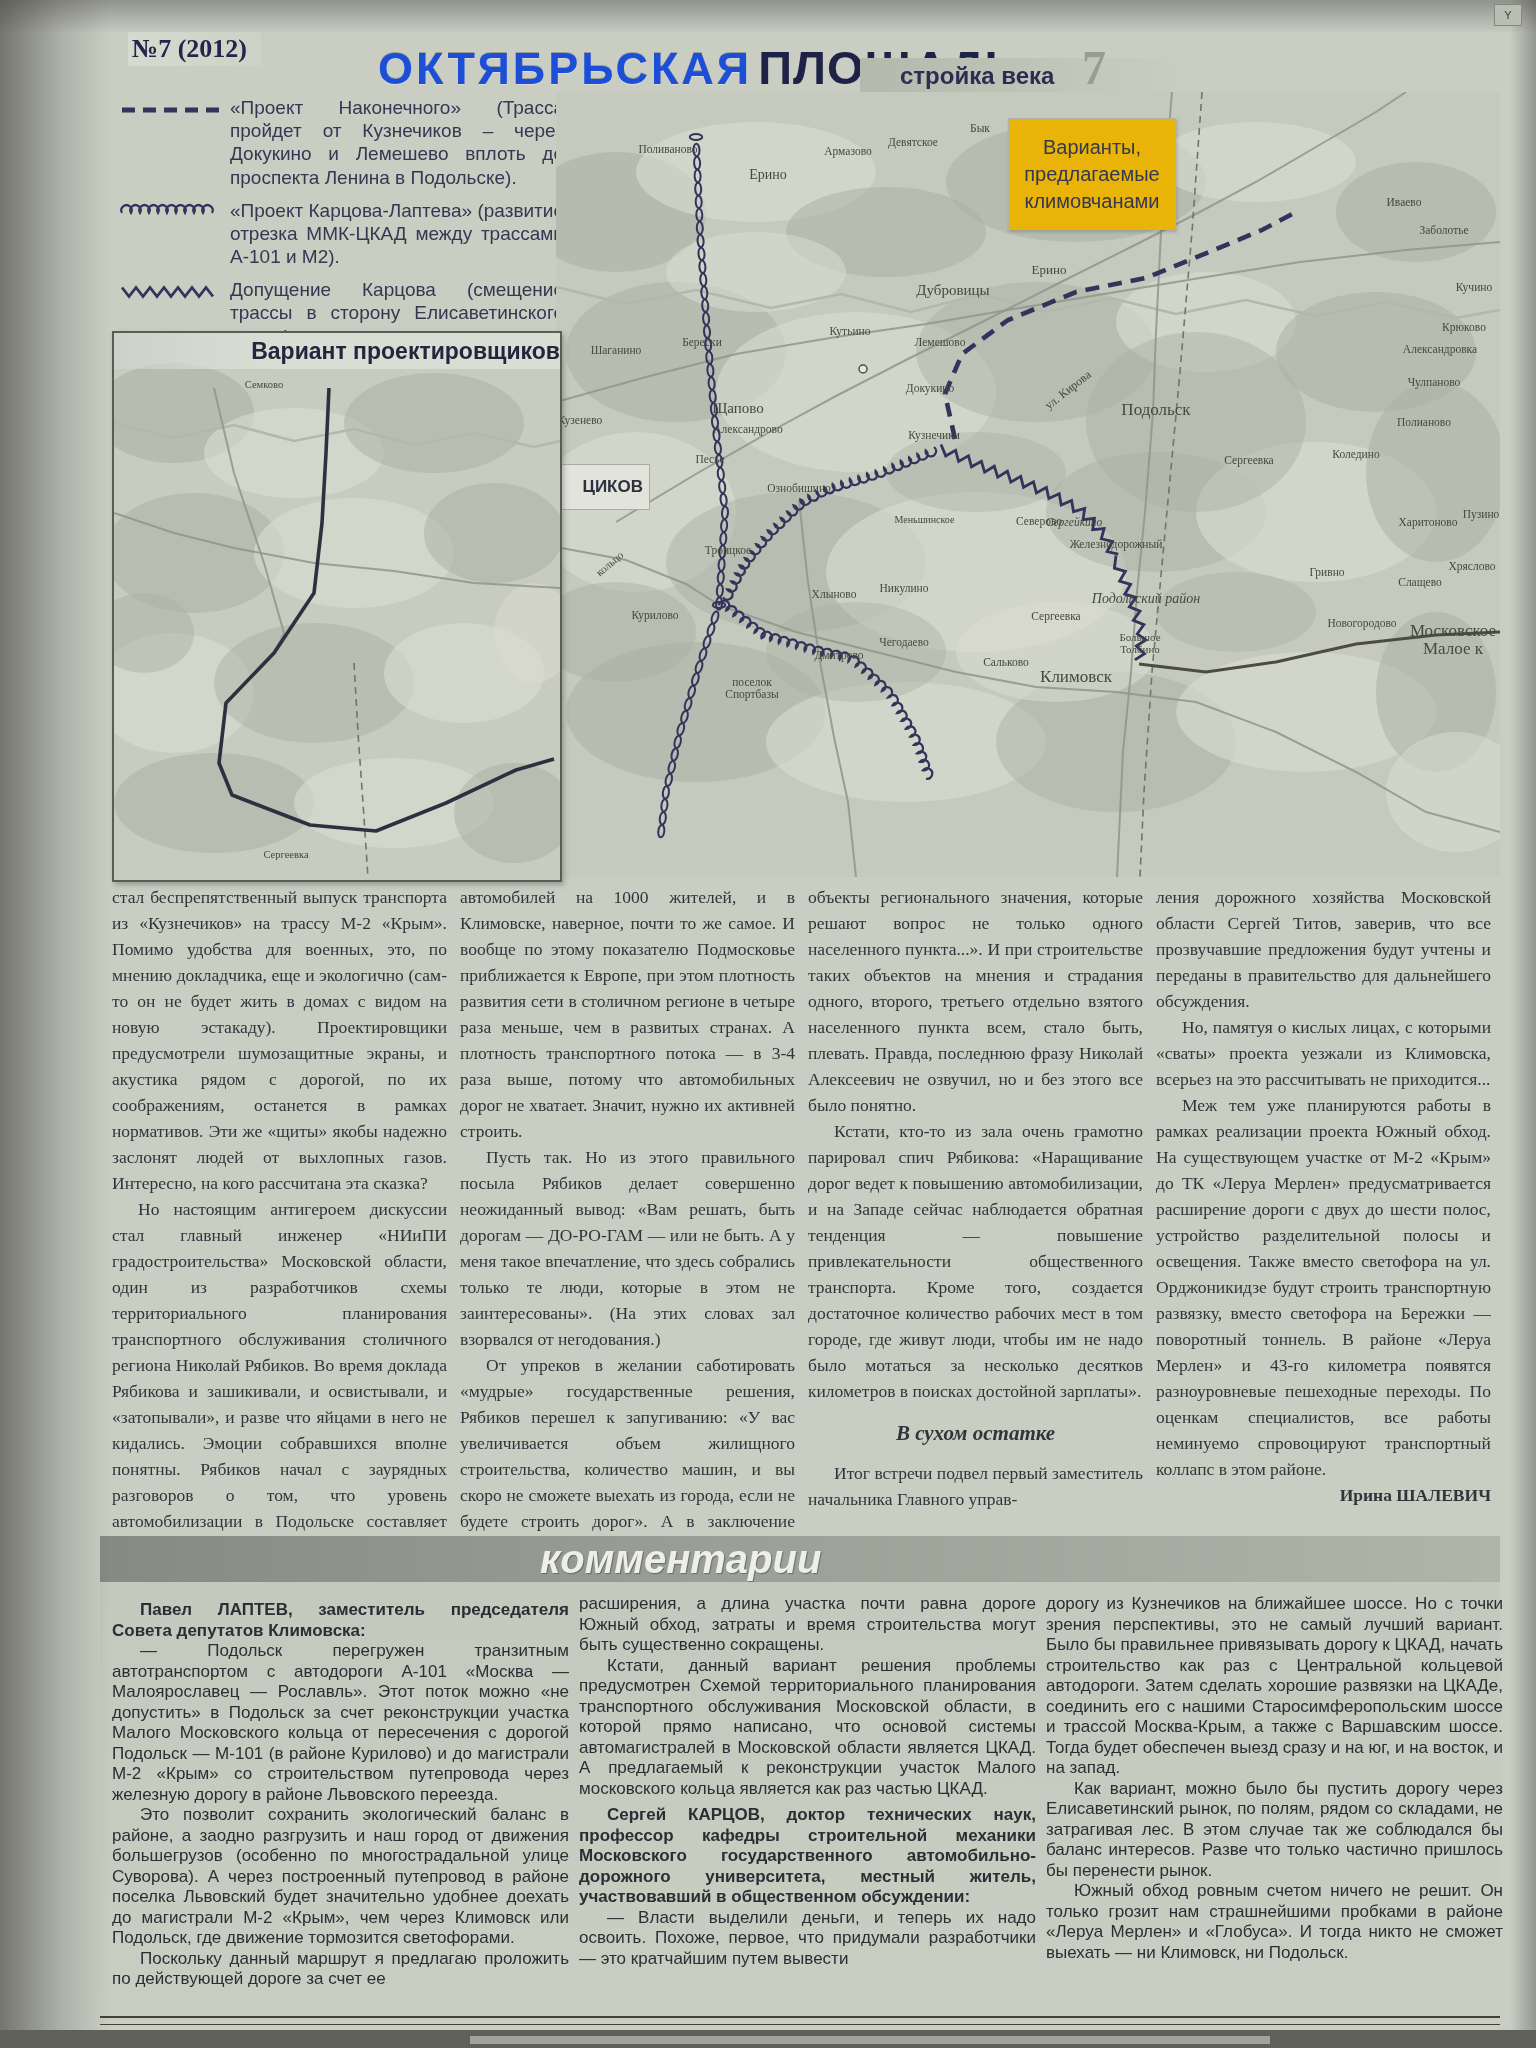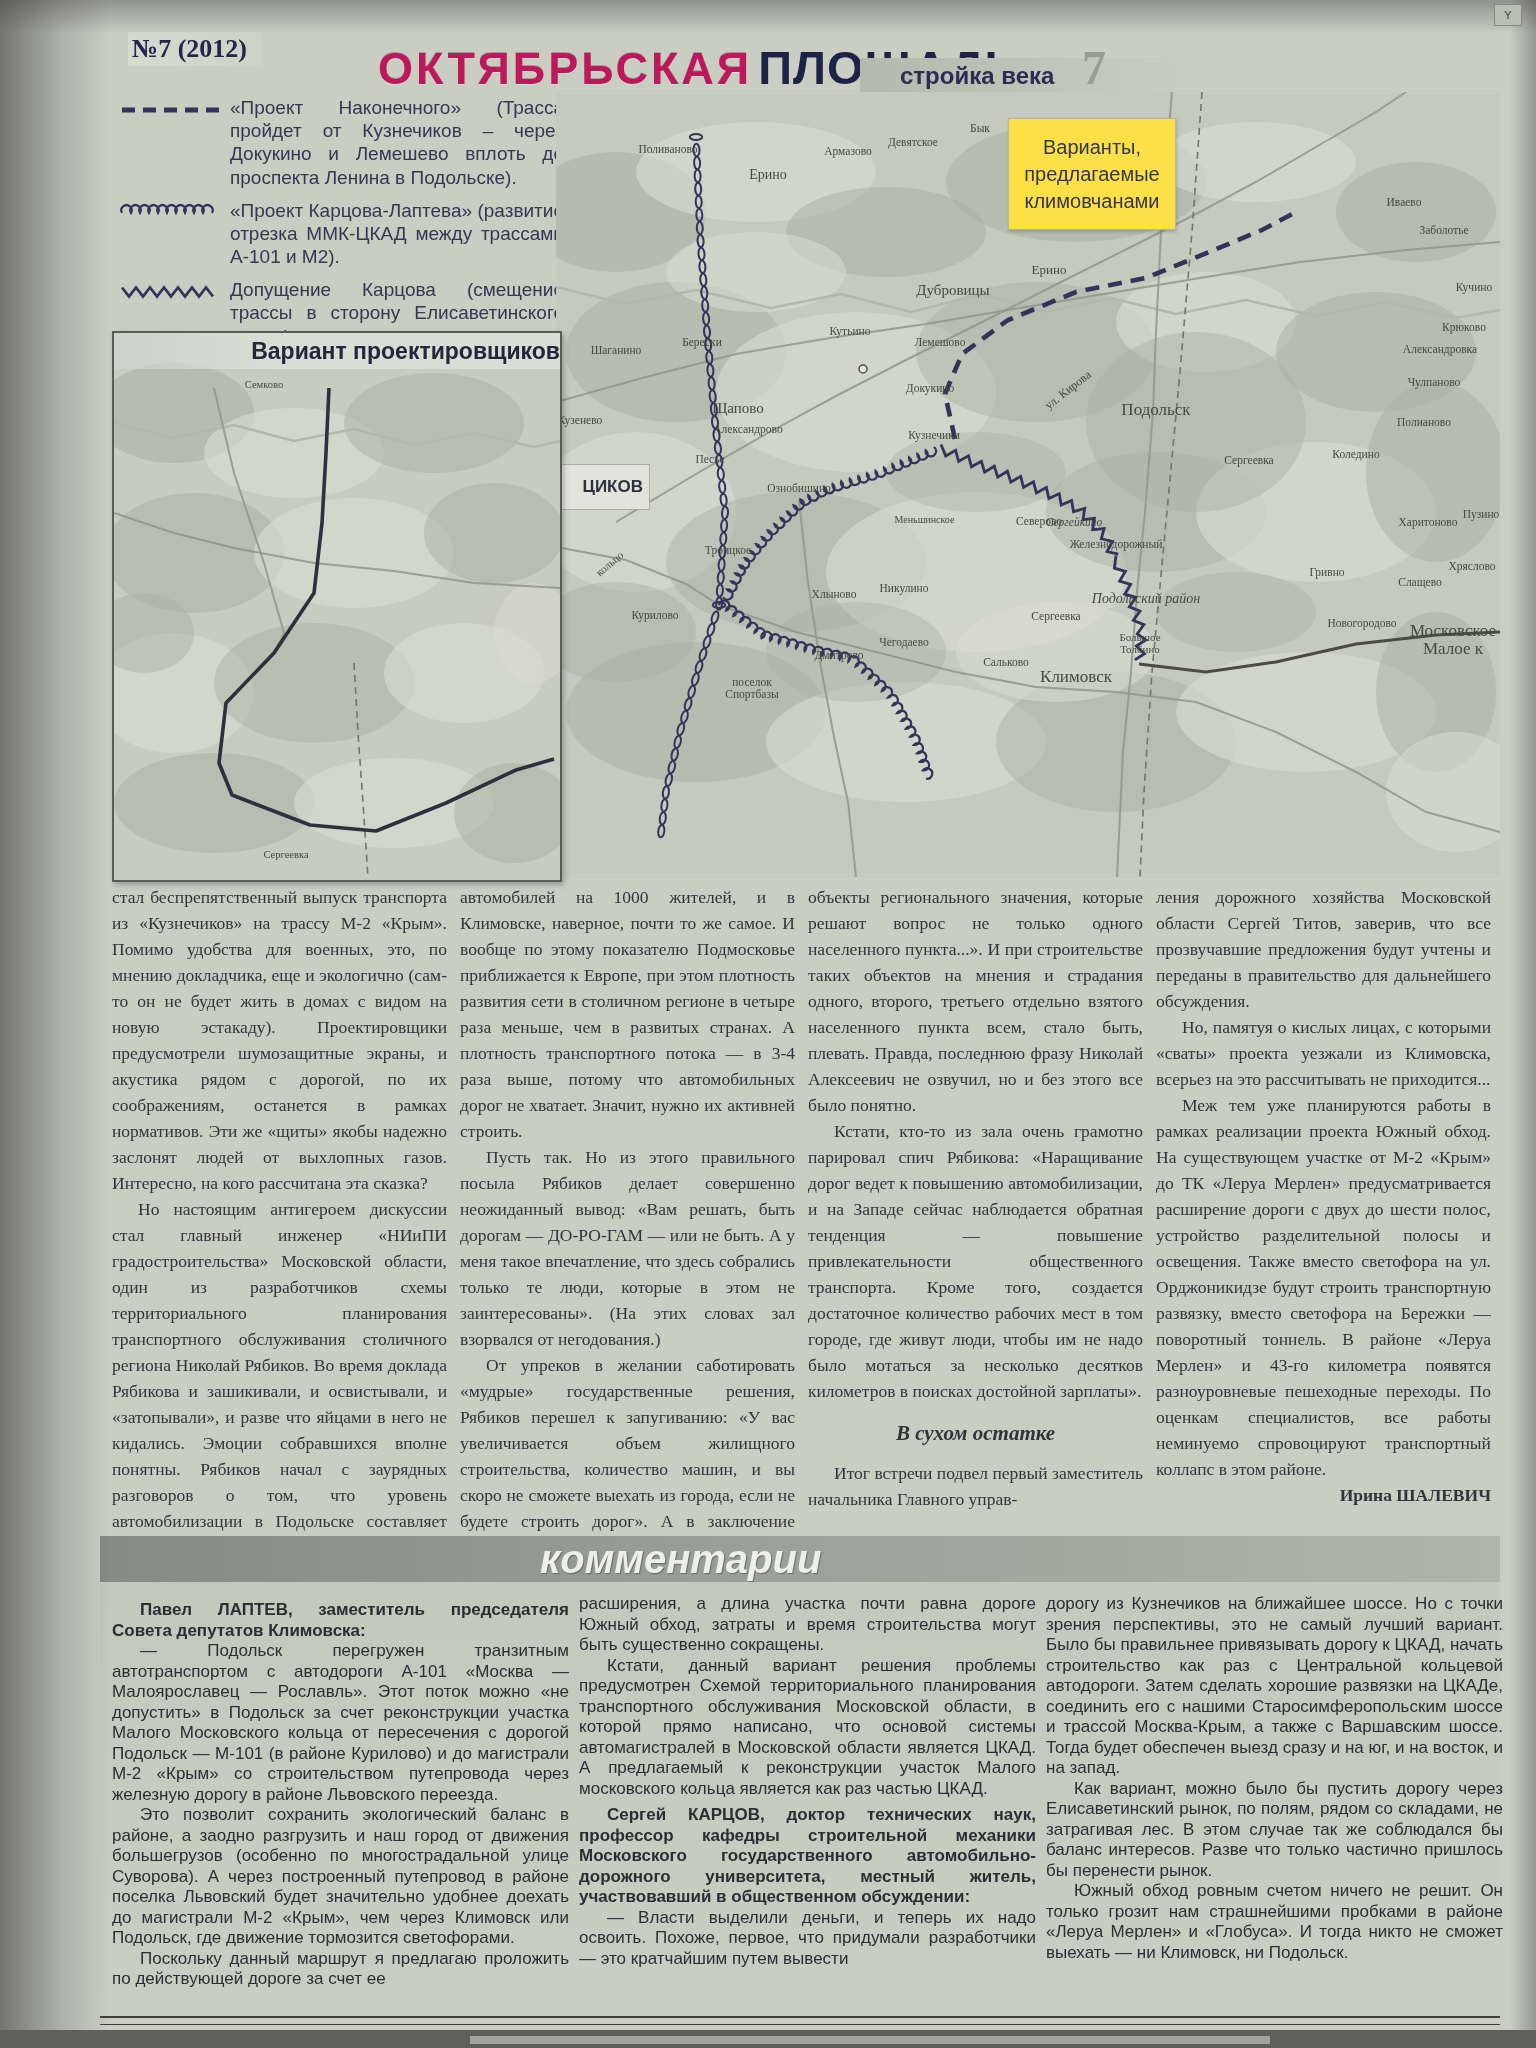--- a/index.html
+++ b/index.html
@@ -15,21 +15,21 @@
     background:linear-gradient(270deg,rgba(50,51,47,.35),rgba(50,51,47,0));pointer-events:none;z-index:40;}
   .bottom-band{position:absolute;left:0;top:2030px;width:1536px;height:18px;background:#5f605a;z-index:41;}
   .bottom-band-inner{position:absolute;left:470px;top:2036px;width:800px;height:8px;background:#a0a198;z-index:42;}
   .rule-double{position:absolute;left:100px;top:2016px;width:1400px;height:6px;
     border-top:2px solid #3f4139;border-bottom:1px solid #3f4139;z-index:39;}
 
   
   .issue{position:absolute;left:128px;top:32px;font-family:"Liberation Serif",serif;font-weight:bold;
     font-size:26px;color:#23264a;background:linear-gradient(90deg,#d6dacf,#cdd1c6);padding:2px 14px 2px 4px;}
   .masthead{position:absolute;left:378px;top:40px;white-space:nowrap;}
-  .mast-light{font-weight:bold;font-size:45px;letter-spacing:3px;color:#be185d;
+  .mast-light{font-weight:bold;font-size:45px;letter-spacing:3px;color:#1d4ed8;
     text-shadow:0 1px 0 #dadcd2,0 -1px 0 #9a9e93;}
   .mast-bold{font-weight:bold;font-size:47px;letter-spacing:1px;color:#1f2247;margin-left:6px;}
   .section-bar{position:absolute;left:860px;top:58px;width:335px;height:38px;
     background:linear-gradient(90deg,#b4b9ae,#c3c7bc 70%,rgba(195,199,188,0));}
   .section-label{position:absolute;left:900px;top:62px;font-weight:bold;font-size:24px;color:#2b2e52;}
   .pageno{position:absolute;left:1082px;top:40px;font-family:"Liberation Serif",serif;
     font-weight:bold;font-size:48px;color:#989d92;}
   .corner{position:absolute;left:1494px;top:4px;width:26px;height:20px;background:#b9bdb2;
     border:1px solid #85897f;font-size:11px;color:#3c3e37;text-align:center;line-height:20px;z-index:45;}
 
@@ -38,21 +38,21 @@
   .legend-item{display:flex;margin-bottom:10px;}
   .legend-sym{width:112px;flex:0 0 112px;padding-top:3px;}
   .legend-text{font-size:19px;line-height:1.22;color:#343852;text-align:justify;}
 
   
   .mainmap{position:absolute;left:556px;top:92px;width:944px;height:785px;background:#c5c9be;
     box-shadow:0 0 0 1px #a3a79c inset;}
   .maplabels{position:absolute;inset:0;pointer-events:none;}
   .mlab{position:absolute;font-family:"Liberation Serif",serif;color:#45493f;white-space:pre-line;
     text-align:center;line-height:1.05;}
-  .map-callout{position:absolute;left:452px;top:26px;width:166px;height:110px;background:#fde047;
+  .map-callout{position:absolute;left:452px;top:26px;width:166px;height:110px;background:#eab308;
     border:1px solid #b0b4a8;color:#343850;font-size:20px;line-height:1.35;text-align:center;
     display:flex;align-items:center;justify-content:center;white-space:pre-line;box-shadow:1px 2px 3px rgba(60,60,55,.25);}
   .map-cutbox{position:absolute;left:0px;top:372px;width:86px;height:44px;background:#e2e4db;
     border:1px solid #a9ada1;color:#2e3040;font-weight:bold;font-size:17px;display:flex;
     align-items:center;justify-content:flex-end;padding-right:6px;font-family:Liberation Sans, sans-serif;}
   .insetmap{position:absolute;left:112px;top:331px;width:446px;height:547px;background:#c7cbc0;
     border:2px solid #595d53;box-shadow:2px 3px 5px rgba(50,50,46,.3);z-index:5;}
   .inset-titlebar{position:absolute;left:0;top:0;width:446px;height:36px;
     background:linear-gradient(90deg,rgba(216,219,210,.4),#daddd3 35%);display:flex;align-items:center;
     justify-content:flex-end;box-sizing:border-box;z-index:6;}

